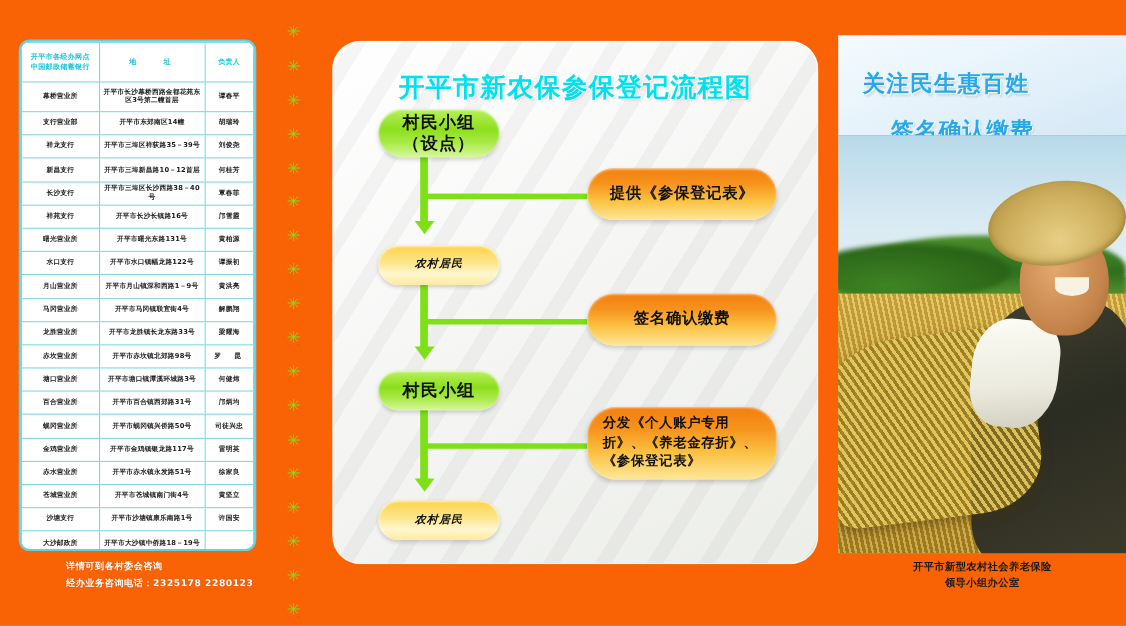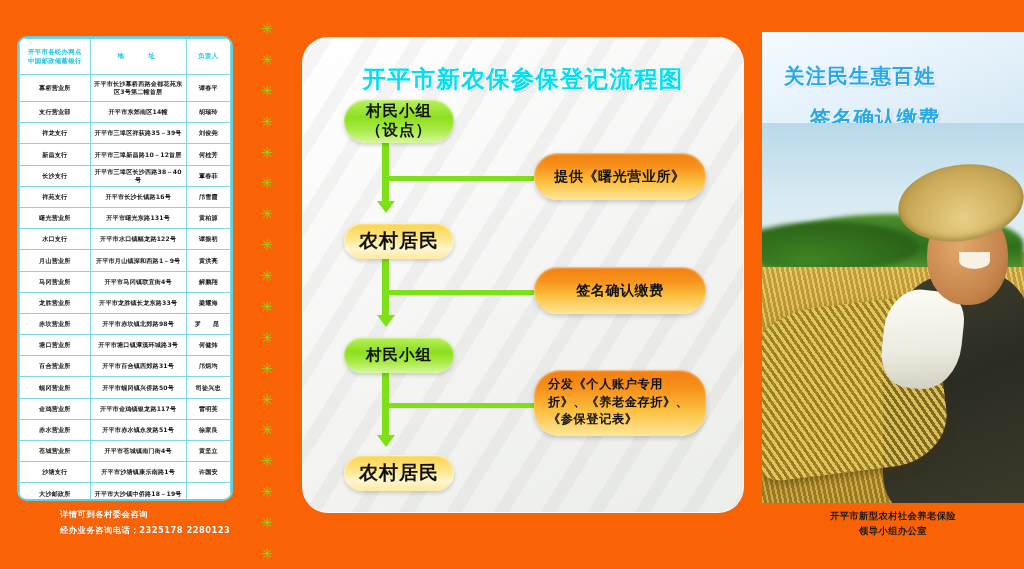--- a/index.html
+++ b/index.html
@@ -123,22 +123,23 @@
     background: linear-gradient(180deg,#b9f15e 0%,#8ddf1d 42%,#a9ea48 70%,#d7f79d 100%);
     box-shadow: inset 0 1px 2px rgba(255,255,255,.85),
                 0 2px 4px rgba(0,0,0,.18);
     font-size: 15.5px;
     letter-spacing: 1px;
   }
   .node.yellow {
     background: linear-gradient(180deg,#fbd34a 0%,#fde78d 45%,#fff6cf 72%,#fdeaa0 100%);
     box-shadow: inset 0 1px 2px rgba(255,255,255,.9),
                 0 2px 4px rgba(0,0,0,.18);
-    font-size: 19px;
+    font-size: 10px;
     letter-spacing: 1px;
+    font-style: italic;
   }
   .node.orange {
     background: linear-gradient(180deg,#f37f0e 0%,#f7931d 30%,#fbc040 62%,#fde79a 100%);
     box-shadow: inset 0 1px 2px rgba(255,255,255,.6),
                 0 2px 5px rgba(0,0,0,.2);
     font-size: 14px;
     border-radius: 26px;
     letter-spacing: .6px;
   }
   .node.orange.multiline {
@@ -458,21 +459,21 @@
 
     <div class="node green" style="left:42px; top:300px; width:110px; height:36px;">
       <span>村民小组</span>
     </div>
 
     <div class="node yellow" style="left:42px; top:418px; width:110px; height:36px;">
       <span>农村居民</span>
     </div>
 
     <div class="node orange" style="left:232px; top:116px; width:172px; height:47px;">
-      <span>提供《曙光营业所》</span>
+      <span>提供《参保登记表》</span>
     </div>
 
     <div class="node orange" style="left:232px; top:230px; width:172px; height:47px;">
       <span>签名确认缴费</span>
     </div>
 
     <div class="node orange multiline" style="left:232px; top:333px; width:172px; height:66px;">
       <span>分发《个人账户专用</span>
       <span>折》、《养老金存折》、</span>
       <span>《参保登记表》</span>

